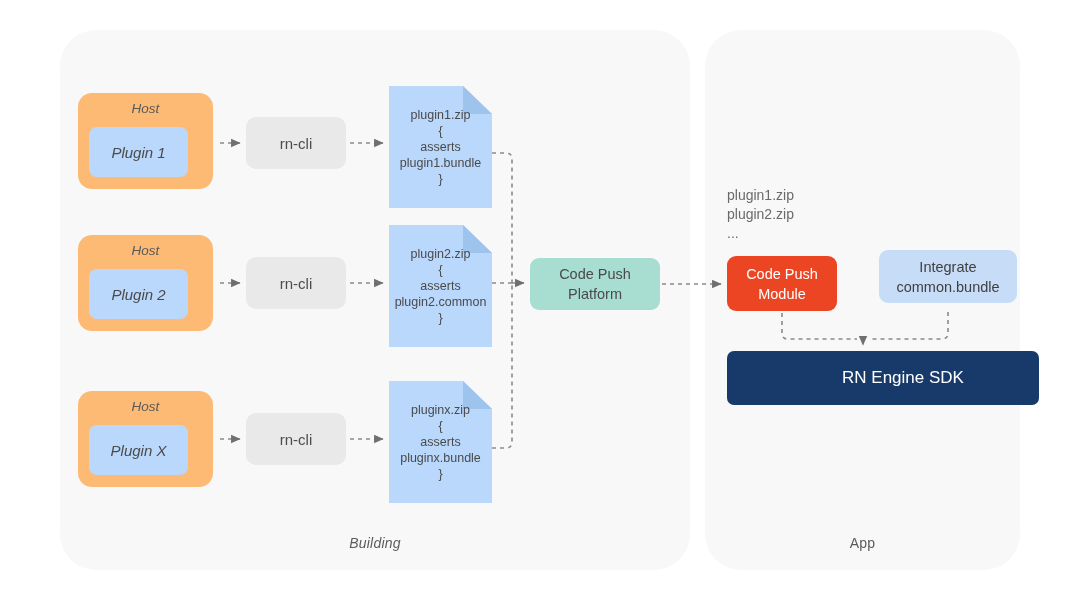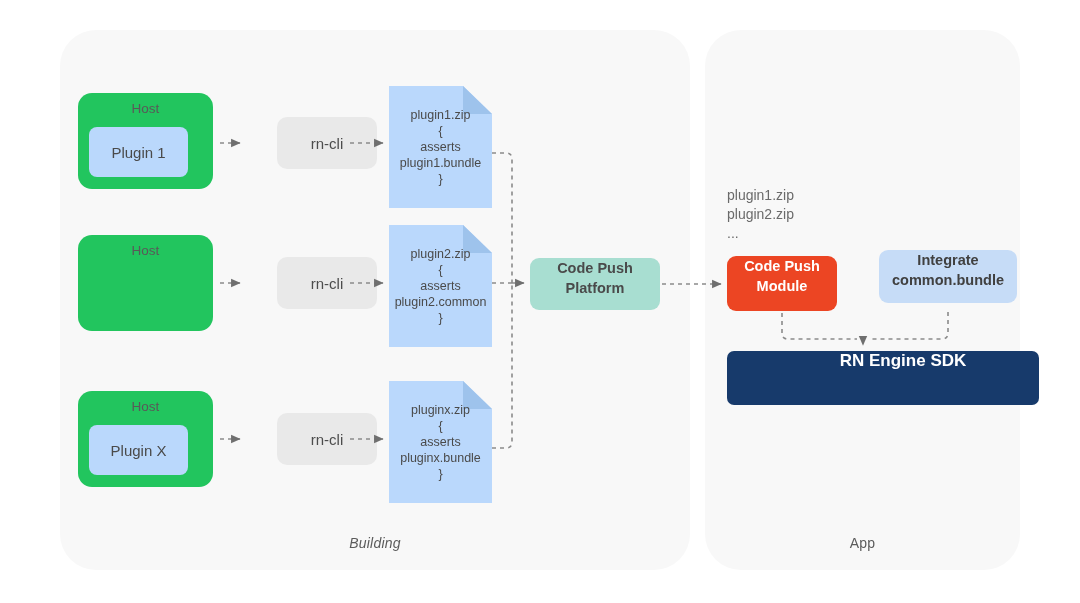--- a/index.html
+++ b/index.html
@@ -36,22 +36,23 @@
     letter-spacing: .2px;
   }
   #panel-building .panel-label { top: 505px; left: 0; font-style: italic; }
   #panel-app .panel-label      { top: 505px; left: 0; }
 
   
   .host-group {
     position: absolute;
     width: 135px;
     height: 96px;
-    background: #22c55e;
+    background: #fdba74;
     border-radius: 14px;
+    font-style: italic;
   }
   .host-label {
     position: absolute;
     top: 8px;
     left: 0;
     width: 100%;
     text-align: center;
     font-size: 13.5px;
     color: #595959;
   }
@@ -75,21 +76,20 @@
     position: absolute;
     width: 100px;
     height: 52px;
     background: #e9e9e9;
     border-radius: 10px;
     display: flex;
     align-items: center;
     justify-content: center;
     font-size: 15px;
     color: #4c4c4c;
-    margin-left: 31px;
   }
 
   
   .file-shape {
     position: absolute;
     width: 103px;
     height: 122px;
   }
   .file-body {
     position: absolute;
@@ -117,25 +117,25 @@
     line-height: 16px;
     color: #4a4a4a;
     text-align: center;
     white-space: nowrap;
   }
 
   
   .rbox {
     position: absolute;
     display: flex;
+    align-items: center;
     justify-content: center;
     text-align: center;
     border-radius: 9px;
     line-height: 20px;
-    font-weight: bold;
   }
   #code-push-platform {
     left: 530px; top: 258px; width: 130px; height: 52px;
     background: #a8ded1; color: #4a4a4a; font-size: 14.5px;
   }
   #code-push-module {
     left: 727px; top: 256px; width: 110px; height: 55px;
     background: #ec4523; color: #ffffff; font-size: 14.5px;
   }
   #integrate-common-bundle {
@@ -192,20 +192,21 @@
       <span>plugin1.zip</span>
       <span>{</span>
       <span>asserts</span>
       <span>plugin1.bundle</span>
       <span>}</span>
     </div>
   </div>
 
   <div class="host-group" style="left:78px; top:235px;">
     <div class="host-label">Host</div>
+    <div class="plugin-box">Plugin 2</div>
   </div>
   <div class="cli-box" style="left:246px; top:257px;">rn-cli</div>
   <div class="file-shape" style="left:389px; top:225px;">
     <div class="file-body"></div>
     <div class="file-fold"></div>
     <div class="file-text">
       <span>plugin2.zip</span>
       <span>{</span>
       <span>asserts</span>
       <span>plugin2.common</span>

